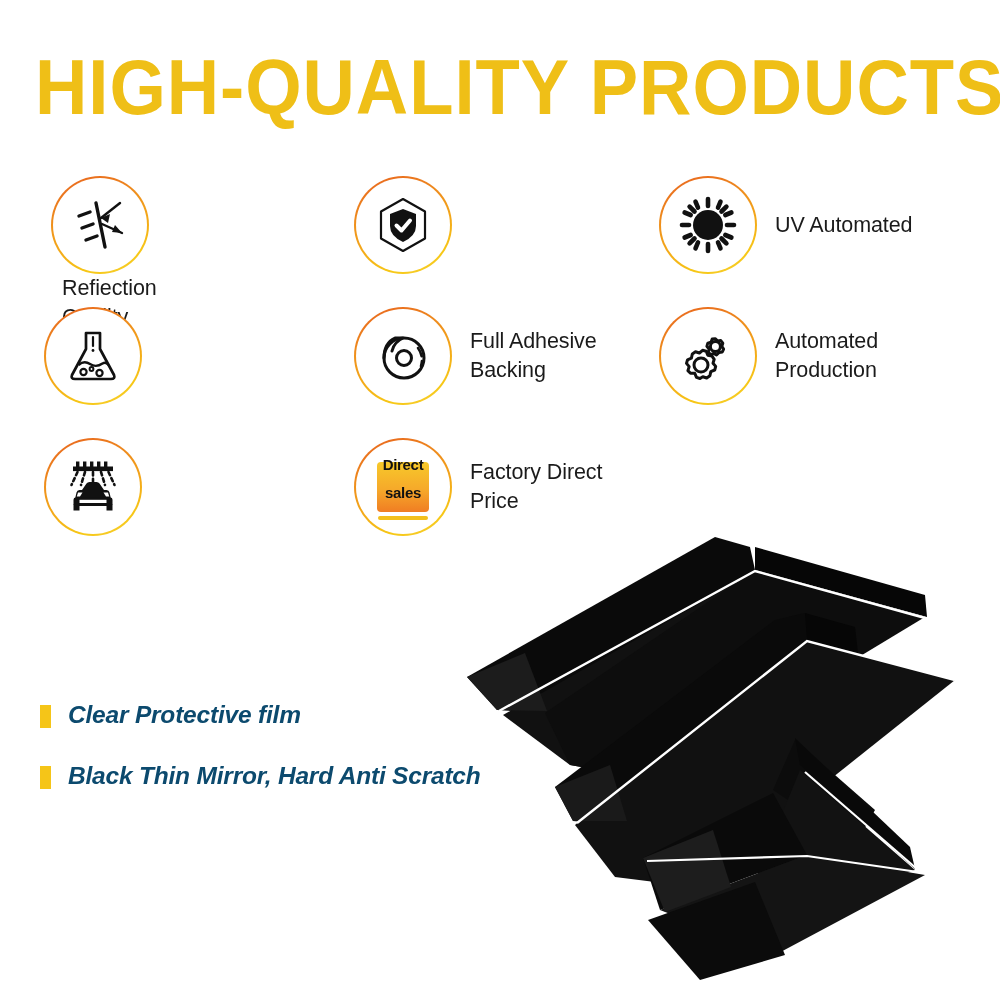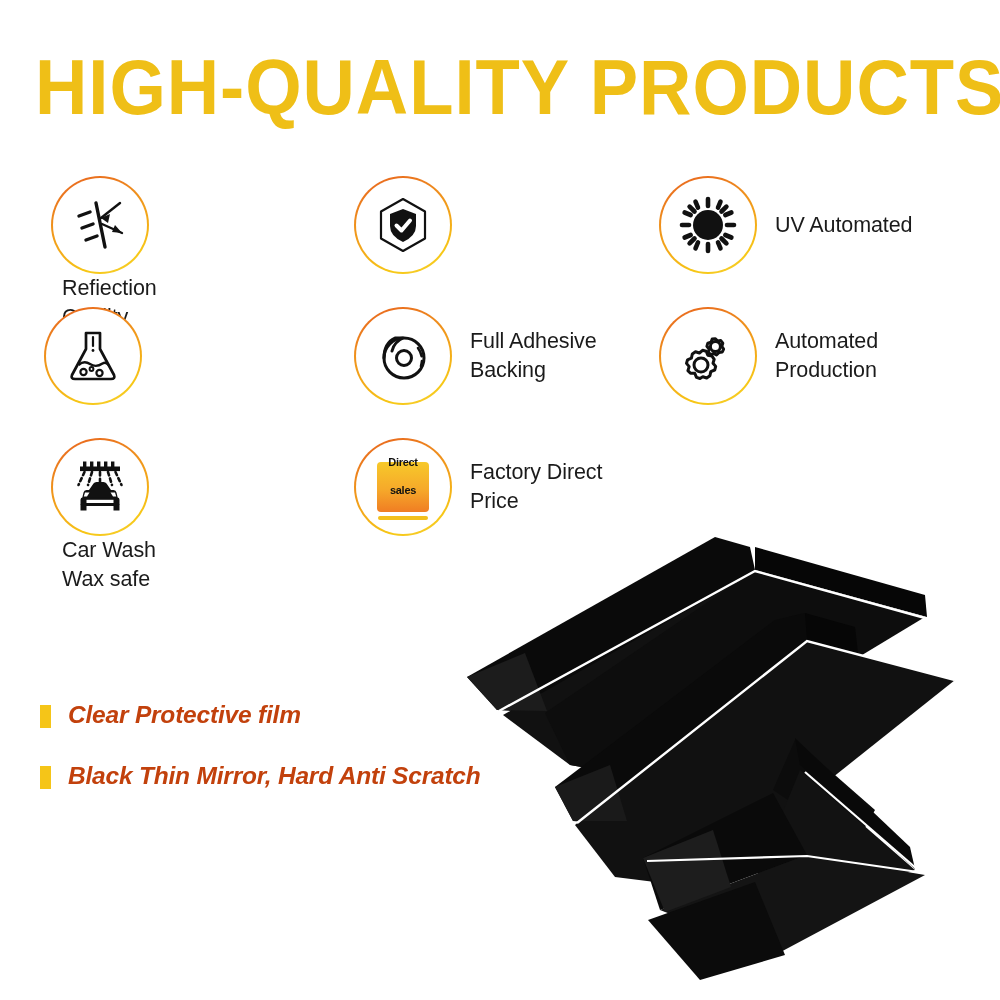--- a/index.html
+++ b/index.html
@@ -79,21 +79,21 @@
     border-radius:4px;
     background:linear-gradient(180deg,#f7c92a 0%, #f6a92a 55%, #f07d23 100%);
   }
   .ds-bar{
     position:absolute;left:5px;top:62px;
     width:50px;height:4px;border-radius:2px;
     background:#f3c01c;
   }
   .ds-t1,.ds-t2{
     position:absolute;left:0;width:60px;text-align:center;
-    font-weight:bold;color:#111;font-size:11px;line-height:1;
+    font-weight:bold;color:#111;font-size:15px;line-height:1;
     letter-spacing:-0.3px;
   }
   .ds-t1{top:3px;}
   .ds-t2{top:31px;}
 
   
   .bullets{
     position:absolute;
     left:40px;top:700px;width:470px;
   }
@@ -106,21 +106,21 @@
     flex:0 0 11px;
     width:11px;height:23px;
     background:#f5c518;
     margin-top:5px;
     margin-right:17px;
   }
   .btext{
     font-size:24.5px;
     font-weight:bold;
     font-style:italic;
-    color:#c2410c;
+    color:#0c4a6e;
     line-height:1.26;
     letter-spacing:-0.2px;
   }
 
   
   .product{
     position:absolute;
     left:455px;top:525px;
     width:545px;height:460px;
   }
@@ -275,22 +275,20 @@
                      L34.5 23 Q36.5 23 37.5 24.5 L42 31 L44.5 31 Q47 31 47.5 33.5 L49 40 Z" fill="#111"></path>
             <rect x="11.5" y="38.5" width="39" height="8.5" rx="2.2" fill="#111"></rect>
             <rect x="11.5" y="45" width="6" height="6.5" fill="#111"></rect>
             <rect x="44.5" y="45" width="6" height="6.5" fill="#111"></rect>
             <rect x="17.5" y="40.8" width="27" height="3.2" fill="#fff"></rect>
             <path d="M16 33.5 L20.5 33.5 L18 37.5 L14.8 37.5 Z" fill="#fff"></path>
             <path d="M46 33.5 L41.5 33.5 L44 37.5 L47.2 37.5 Z" fill="#fff"></path>
           </svg>
         </span>
       </div>
-      <div class="flabel">Car Wash
-Wax safe</div>
     </div>
 
     <div class="feature col2 row3">
       <div class="circle">
         <span>
           <div class="ds-wrap">
             <div class="ds-card"></div>
             <div class="ds-bar"></div>
             <div class="ds-t1">Direct</div>
             <div class="ds-t2">sales</div>

